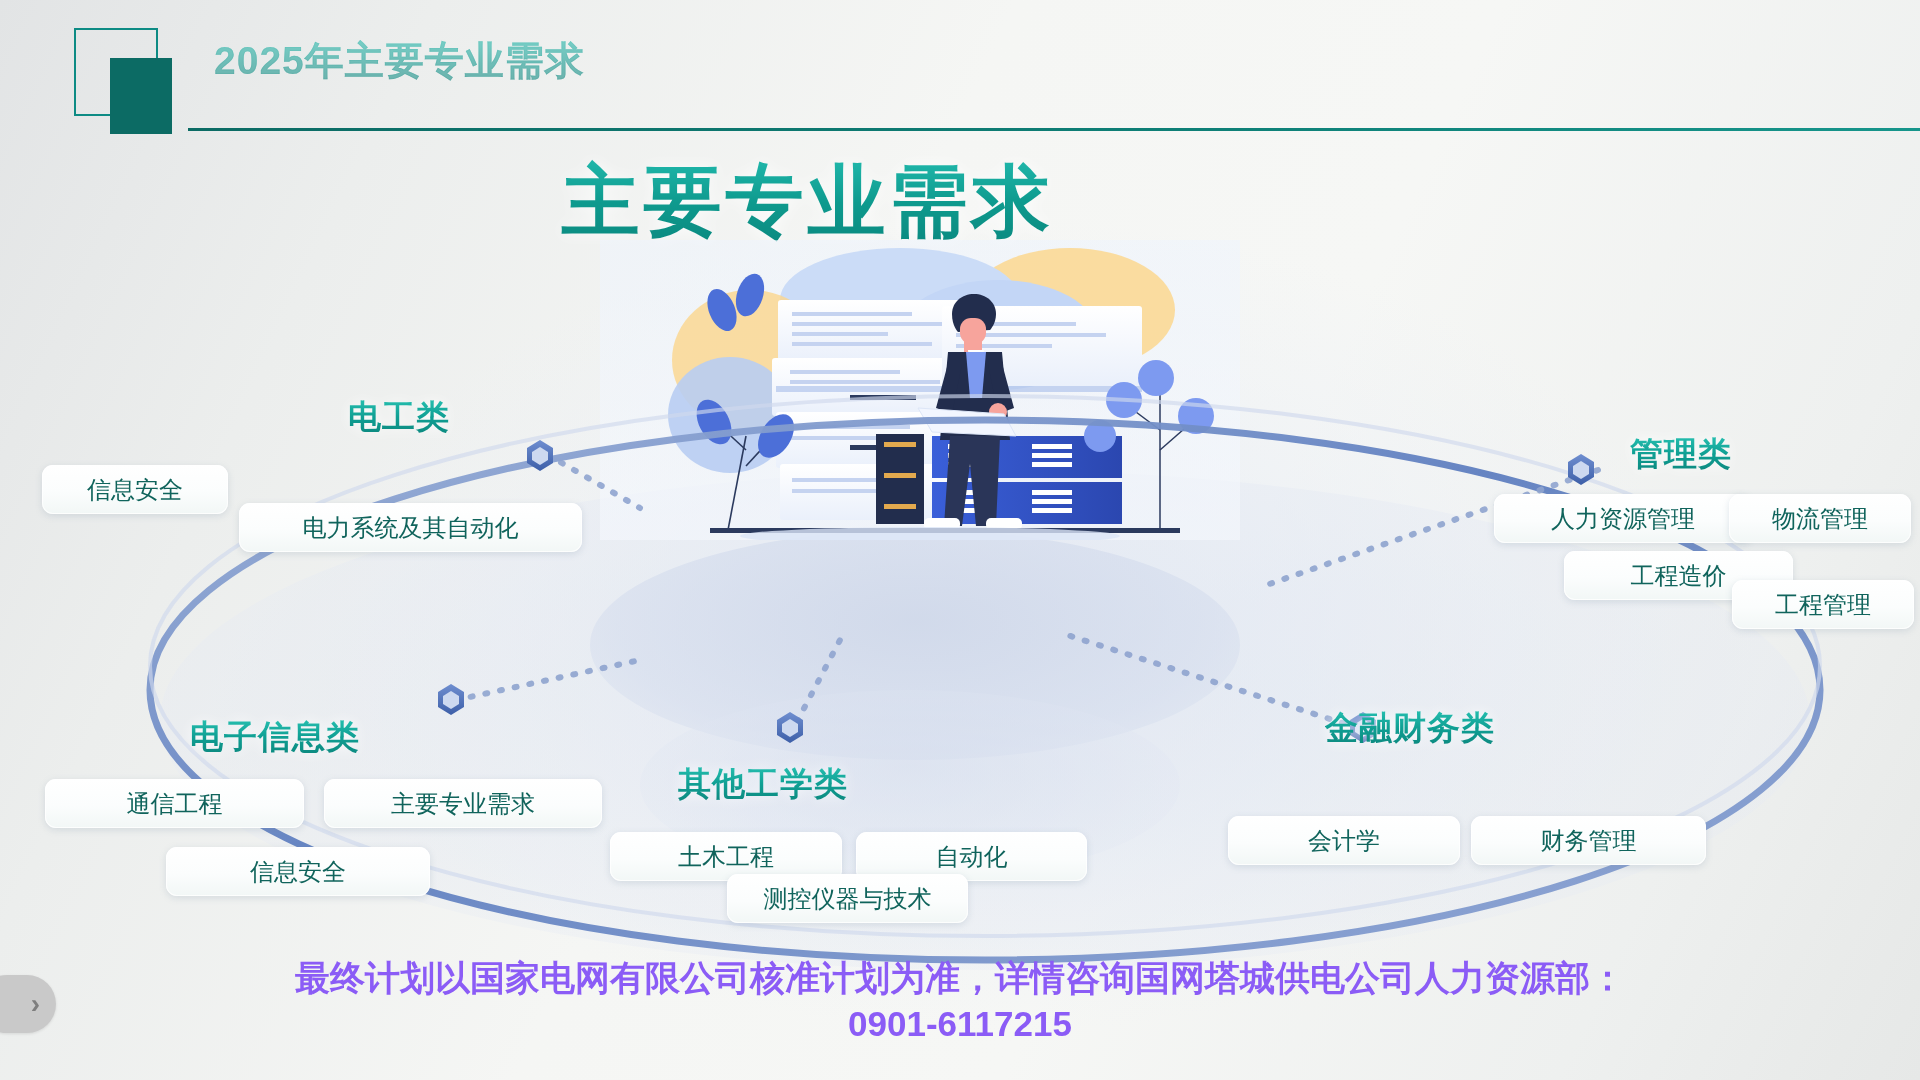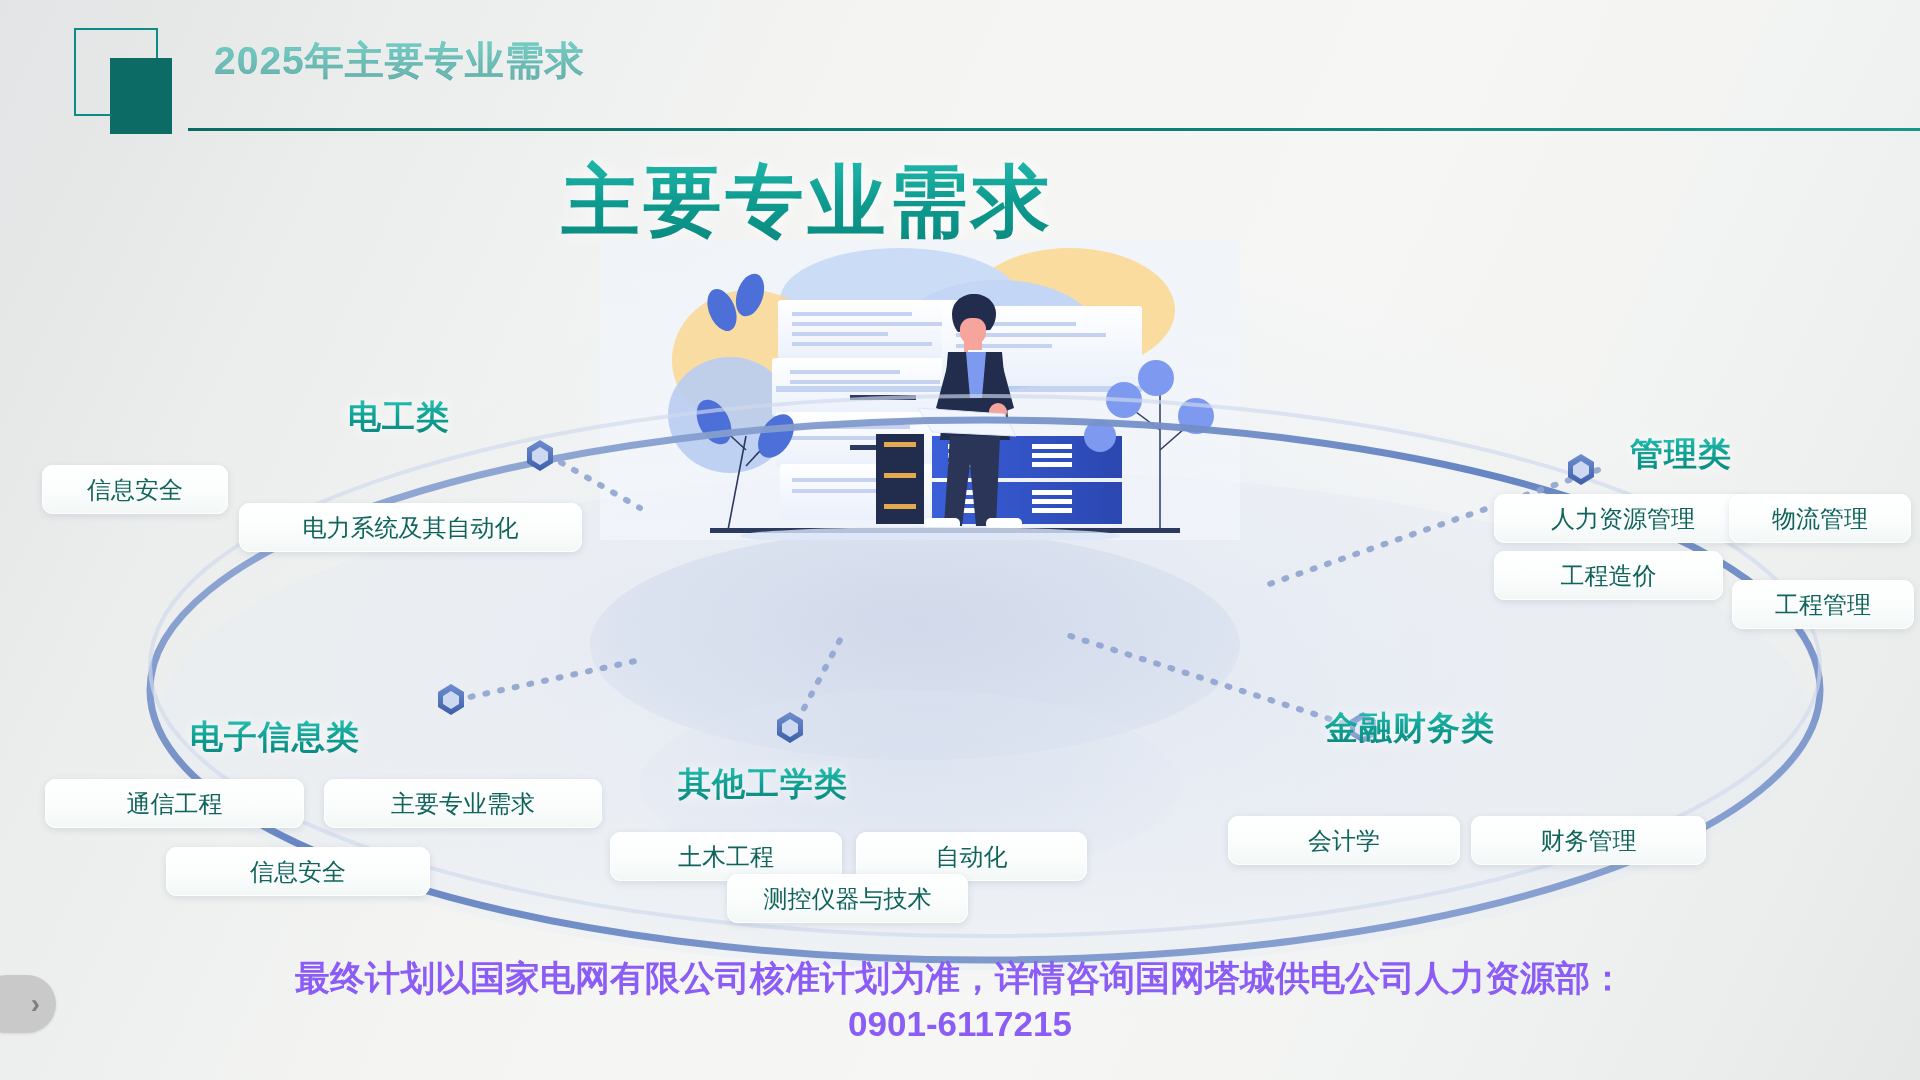--- a/index.html
+++ b/index.html
@@ -97,21 +97,21 @@
     padding:0 18px;
   }
 
   
   #tag-dg-0{ left:42px;  top:465px; width:186px; }
   #tag-dg-1{ left:239px; top:465px; width:343px;margin-top:38px; }
   #tag-dg-2{ left:239px; top:536px; width:299px; }
   
   #tag-gl-0{ left:1494px; top:494px; width:258px; }
   #tag-gl-1{ left:1729px; top:494px; width:182px; }
-  #tag-gl-2{ left:1494px; top:551px; width:229px; }
+  #tag-gl-2{ left:1564px; top:551px; width:229px; }
   #tag-gl-3{ left:1732px; top:580px; width:182px; }
   
   #tag-dz-0{ left:45px;  top:779px; width:259px; }
   #tag-dz-1{ left:324px; top:779px; width:278px; }
   #tag-dz-2{ left:166px; top:847px; width:264px; }
   
   #tag-qt-0{ left:610px; top:832px; width:232px; }
   #tag-qt-1{ left:856px; top:832px; width:231px; }
   #tag-qt-2{ left:727px; top:874px; width:241px; }
   

